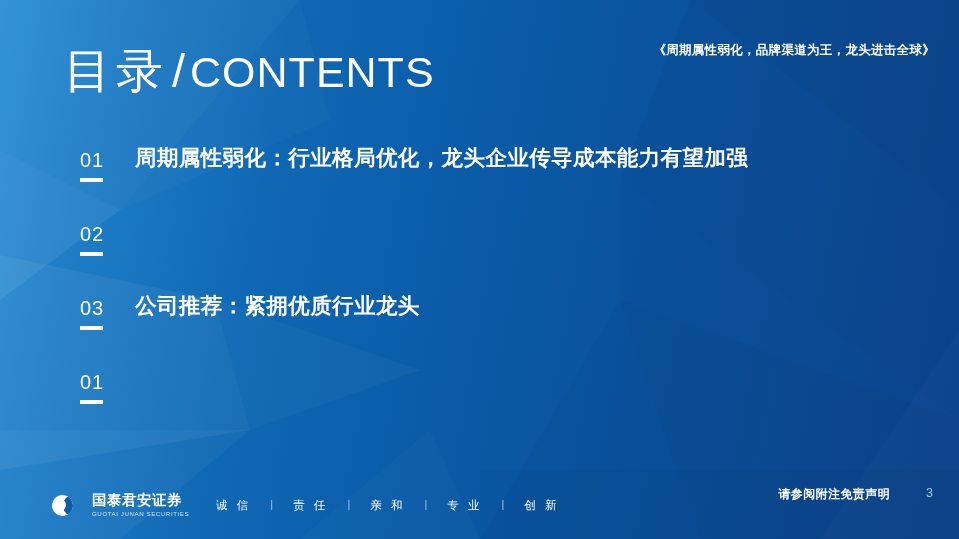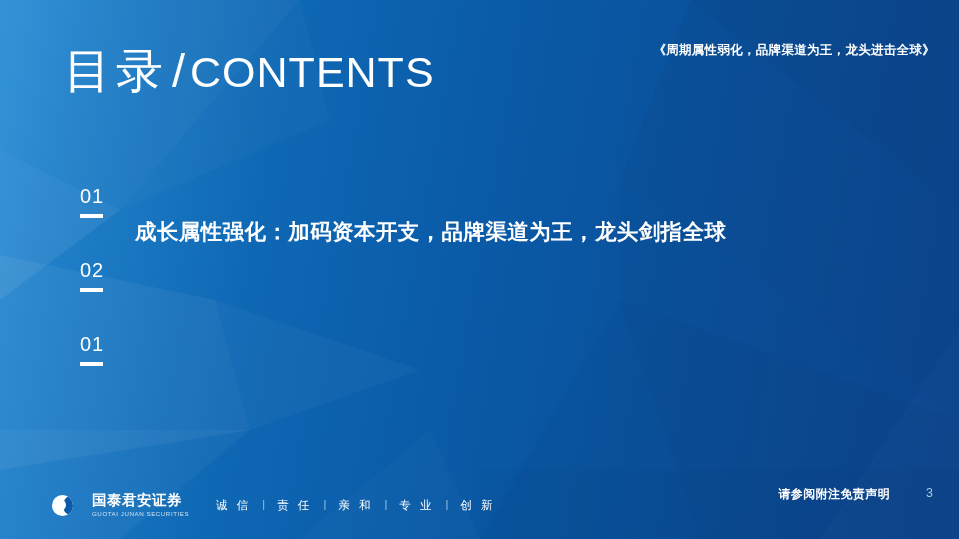--- a/index.html
+++ b/index.html
@@ -73,21 +73,20 @@
   .toc-item {
     display: flex;
     align-items: flex-start;
     height: 74px;
   }
   .toc-num-wrap {
     width: 55px;
     flex: 0 0 55px;
     position: relative;
     padding-top: 3px;
-    margin-top: 36px;
   }
   .toc-num {
     display: block;
     font-size: 20px;
     font-weight: 400;
     color: #ffffff;
     letter-spacing: 1px;
     line-height: 1;
   }
   .toc-num-bar {
@@ -174,21 +173,21 @@
     margin-top: 1px;
   }
   .slogan {
     margin-left: 20px;
     font-size: 11.5px;
     color: #ffffff;
     letter-spacing: 1px;
     white-space: nowrap;
     display: flex;
     align-items: flex-start;
-    gap: 4px;
+    gap: 12px;
   }
   .slogan-word { padding: 0 7px; letter-spacing: 3px; }
   .slogan-div {
     color: #9cc4e6;
     font-size: 11px;
   }
   .footer-right {
     position: absolute;
     right: 26px;
     bottom: 36px;
@@ -238,30 +237,37 @@
     <span class="title-cn">目录</span><span class="title-sep">/</span><span class="title-en">CONTENTS</span>
   </div>
 
   <div class="toc">
 
     <div class="toc-item">
       <div class="toc-num-wrap">
         <span class="toc-num">01</span>
         <span class="toc-num-bar"></span>
       </div>
+      <div class="toc-text">周期属性弱化：行业格局优化，龙头企业传导成本能力有望加强</div>
     </div>
 
     <div class="toc-item">
       <div class="toc-num-wrap">
         <span class="toc-num">02</span>
         <span class="toc-num-bar"></span>
       </div>
-      <div class="toc-text">成长属性强化：加码资本开支，品牌渠道为王，龙头剑指全球</div>
-    </div>
-
+    </div>
+
+    <div class="toc-item">
+      <div class="toc-num-wrap">
+        <span class="toc-num">03</span>
+        <span class="toc-num-bar"></span>
+      </div>
+      <div class="toc-text">公司推荐：紧拥优质行业龙头</div>
+    </div>
 
     <div class="toc-item">
       <div class="toc-num-wrap">
         <span class="toc-num">01</span>
         <span class="toc-num-bar"></span>
       </div>
     </div>
 
   </div>
 

